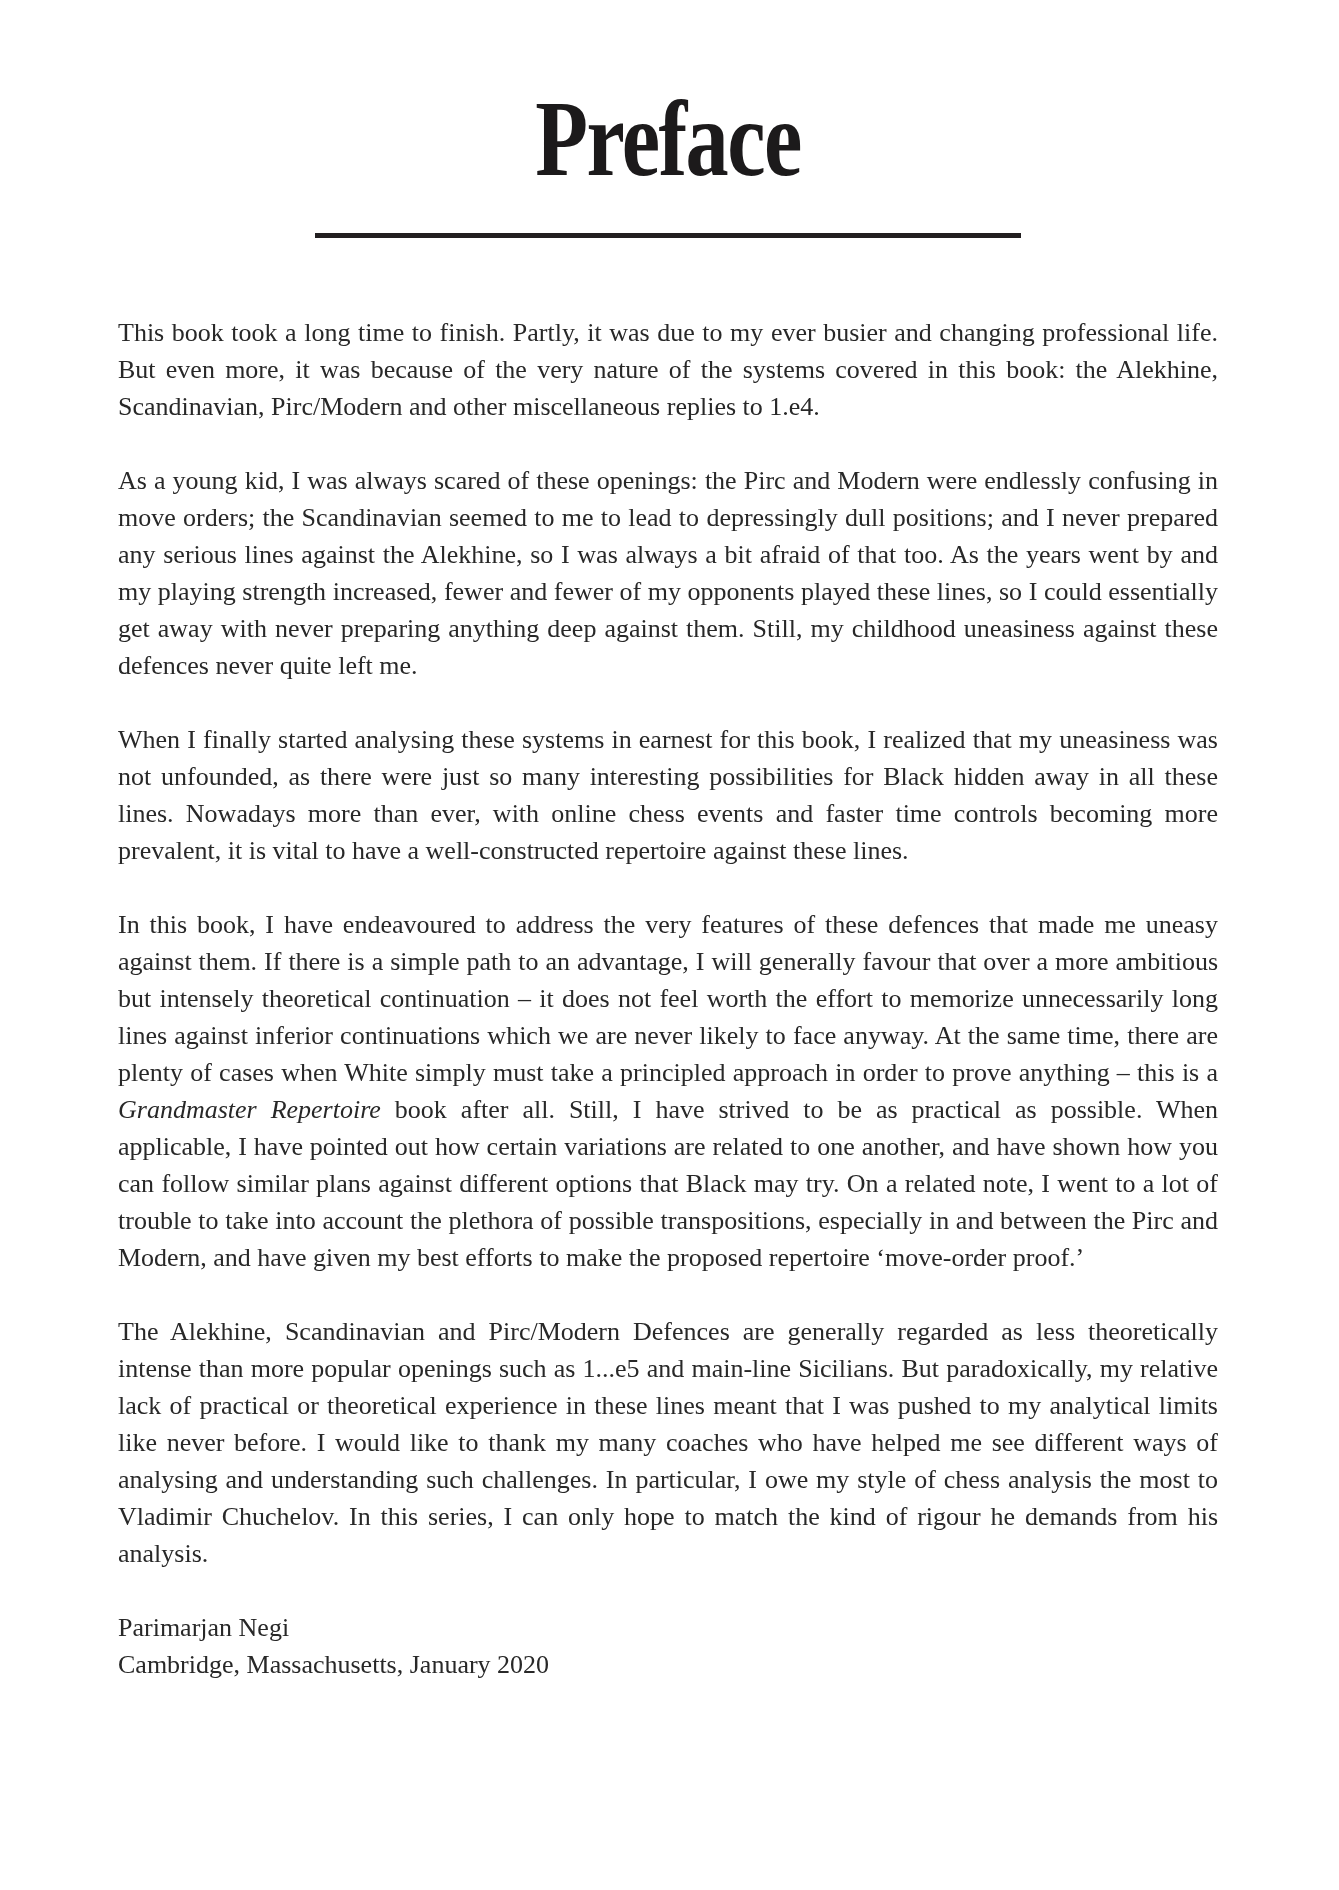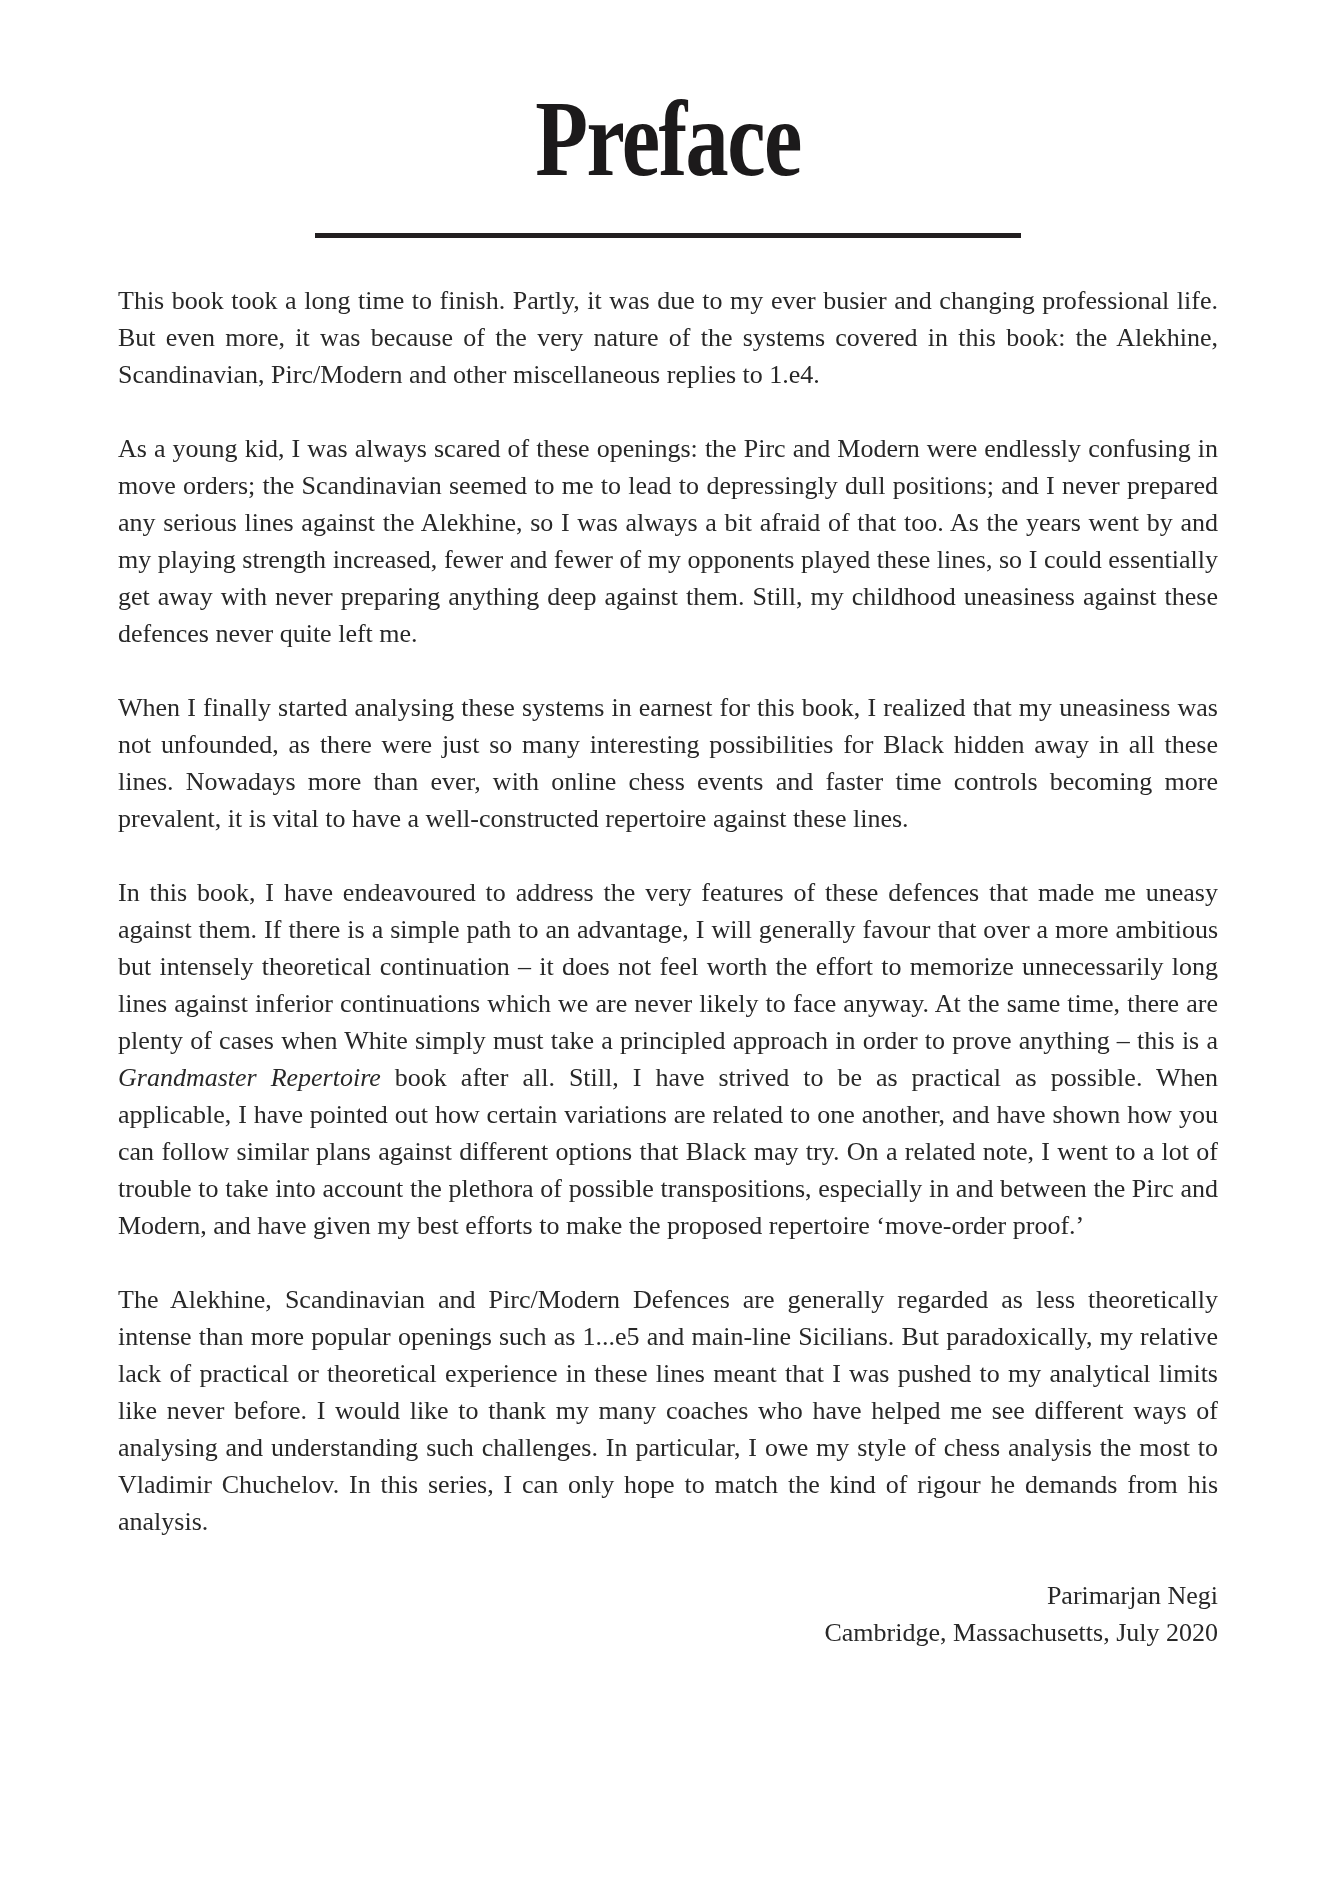--- a/index.html
+++ b/index.html
@@ -32,32 +32,32 @@
     letter-spacing: -2px;
     transform: scaleX(0.80);
   }
   .rule {
     width: 706px;
     height: 5px;
     background: #221f20;
     margin: 38px auto 0 auto;
   }
   .content {
-    margin-top: 44px;
+    margin-top: 76px;
     font-size: 26px;
     line-height: 37px;
     text-align: justify;
   }
   .content p {
     margin: 0 0 37px 0;
   }
   .content em {
   }
   .sig {
-    text-align: right;
+    text-align: left;
     font-family: Liberation Serif, serif;
   }
 </style>
 </head>
 <body>
 
 <div class="page">
 
   <h1 class="title">Preface</h1>
 
@@ -69,16 +69,16 @@
 
     <p>As a young kid, I was always scared of these openings: the Pirc and Modern were endlessly confusing in move orders; the Scandinavian seemed to me to lead to depressingly dull positions; and I never prepared any serious lines against the Alekhine, so I was always a bit afraid of that too. As the years went by and my playing strength increased, fewer and fewer of my opponents played these lines, so I could essentially get away with never preparing anything deep against them. Still, my childhood uneasiness against these defences never quite left me.</p>
 
     <p>When I finally started analysing these systems in earnest for this book, I realized that my uneasiness was not unfounded, as there were just so many interesting possibilities for Black hidden away in all these lines. Nowadays more than ever, with online chess events and faster time controls becoming more prevalent, it is vital to have a well-constructed repertoire against these lines.</p>
 
     <p><span>In this book, I have endeavoured to address the very features of these defences that made me uneasy against them. If there is a simple path to an advantage, I will generally favour that over a more ambitious but intensely theoretical continuation – it does not feel worth the effort to memorize unnecessarily long lines against inferior continuations which we are never likely to face anyway. At the same time, there are plenty of cases when White simply must take a principled approach in order to prove anything – this is a </span><em>Grandmaster Repertoire</em><span> book after all. Still, I have strived to be as practical as possible. When applicable, I have pointed out how certain variations are related to one another, and have shown how you can follow similar plans against different options that Black may try. On a related note, I went to a lot of trouble to take into account the plethora of possible transpositions, especially in and between the Pirc and Modern, and have given my best efforts to make the proposed repertoire ‘move-order proof.’</span></p>
 
     <p>The Alekhine, Scandinavian and Pirc/Modern Defences are generally regarded as less theoretically intense than more popular openings such as 1...e5 and main-line Sicilians. But paradoxically, my relative lack of practical or theoretical experience in these lines meant that I was pushed to my analytical limits like never before. I would like to thank my many coaches who have helped me see different ways of analysing and understanding such challenges. In particular, I owe my style of chess analysis the most to Vladimir Chuchelov. In this series, I can only hope to match the kind of rigour he demands from his analysis.</p>
 
 
-    <p class="sig"><span>Parimarjan Negi</span><br><span>Cambridge, Massachusetts, July 2020</span></p>
+    <p class="sig"><span>Parimarjan Negi</span><br><span>Cambridge, Massachusetts, January 2020</span></p>
 
   </div>
 </div>
 
 </body></html>

